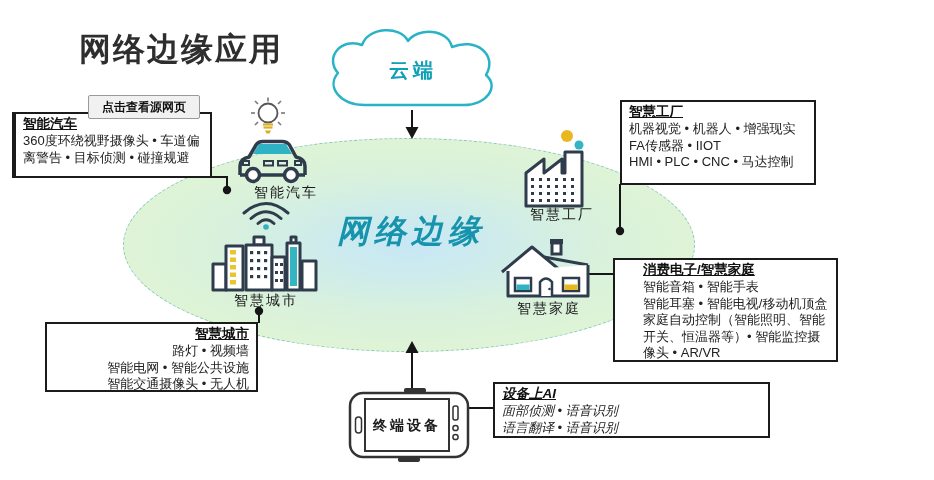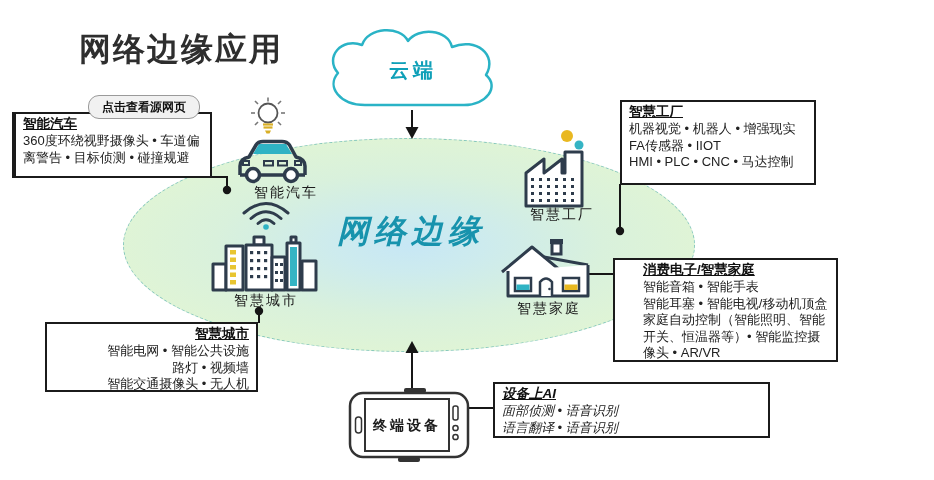--- a/index.html
+++ b/index.html
@@ -5,21 +5,21 @@
   html,body{margin:0;padding:0;background:#fff;}
   #canvas{position:relative;width:934px;height:480px;background:#fff;overflow:hidden;
           font-family:"Liberation Sans",sans-serif;color:#1c1c1c;}
   .abs{position:absolute;}
   
   .page-title{left:40px;top:28px;font-family:"DejaVu Serif",serif;font-size:32px;font-weight:bold;
               color:#2e2e2e;letter-spacing:2px;z-index:4;margin-left:39px;}
   
   .tooltip{left:88px;top:95px;width:110px;height:22px;background:#f1f1f1;border:1px solid #9a9a9a;
            font-size:12px;font-weight:bold;color:#111;display:flex;align-items:center;justify-content:center;
-           z-index:6;border-radius:11px;}
+           z-index:6;border-radius:2px;}
   
   .edge-ellipse{left:123px;top:138px;width:572px;height:214px;border-radius:50%;
     border:1px dashed #87c8bc;box-sizing:border-box;z-index:0;
     background:radial-gradient(closest-side,#c7e7f5 0%,#cdebee 26%,#d3eee4 48%,#d9f1dc 68%,#dff4d6 100%);}
   .edge-label{left:295px;top:210px;width:232px;text-align:center;font-size:32px;font-weight:bold;
               font-style:italic;color:#1793ad;letter-spacing:5px;z-index:2;}
   .cloud-label{left:318px;top:57px;width:190px;text-align:center;font-size:20px;font-weight:bold;
                color:#0fa0b8;letter-spacing:4px;z-index:3;}
   
   .callout{background:#fff;border:2px solid #1b1b1b;box-sizing:border-box;padding:2px 7px 4px 7px;z-index:3;}
@@ -234,22 +234,22 @@
 
   <div class="abs callout" id="box-consumer">
     <div class="title">消费电子/智慧家庭</div>
     <div class="line">智能音箱 • 智能手表</div>
     <div class="line">智能耳塞 • 智能电视/移动机顶盒</div>
     <div class="line">家庭自动控制（智能照明、智能开关、恒温器等）• 智能监控摄像头 • AR/VR</div>
   </div>
 
   <div class="abs callout" id="box-city">
     <div class="title">智慧城市</div>
+    <div class="line">路灯 • 视频墙</div>
     <div class="line">智能电网 • 智能公共设施</div>
-    <div class="line">路灯 • 视频墙</div>
     <div class="line">智能交通摄像头 • 无人机</div>
   </div>
 
   <div class="abs callout" id="box-ai">
     <div class="title">设备上AI</div>
     <div class="line">面部侦测 • 语音识别</div>
     <div class="line">语言翻译 • 语音识别</div>
   </div>
 
 </div>

